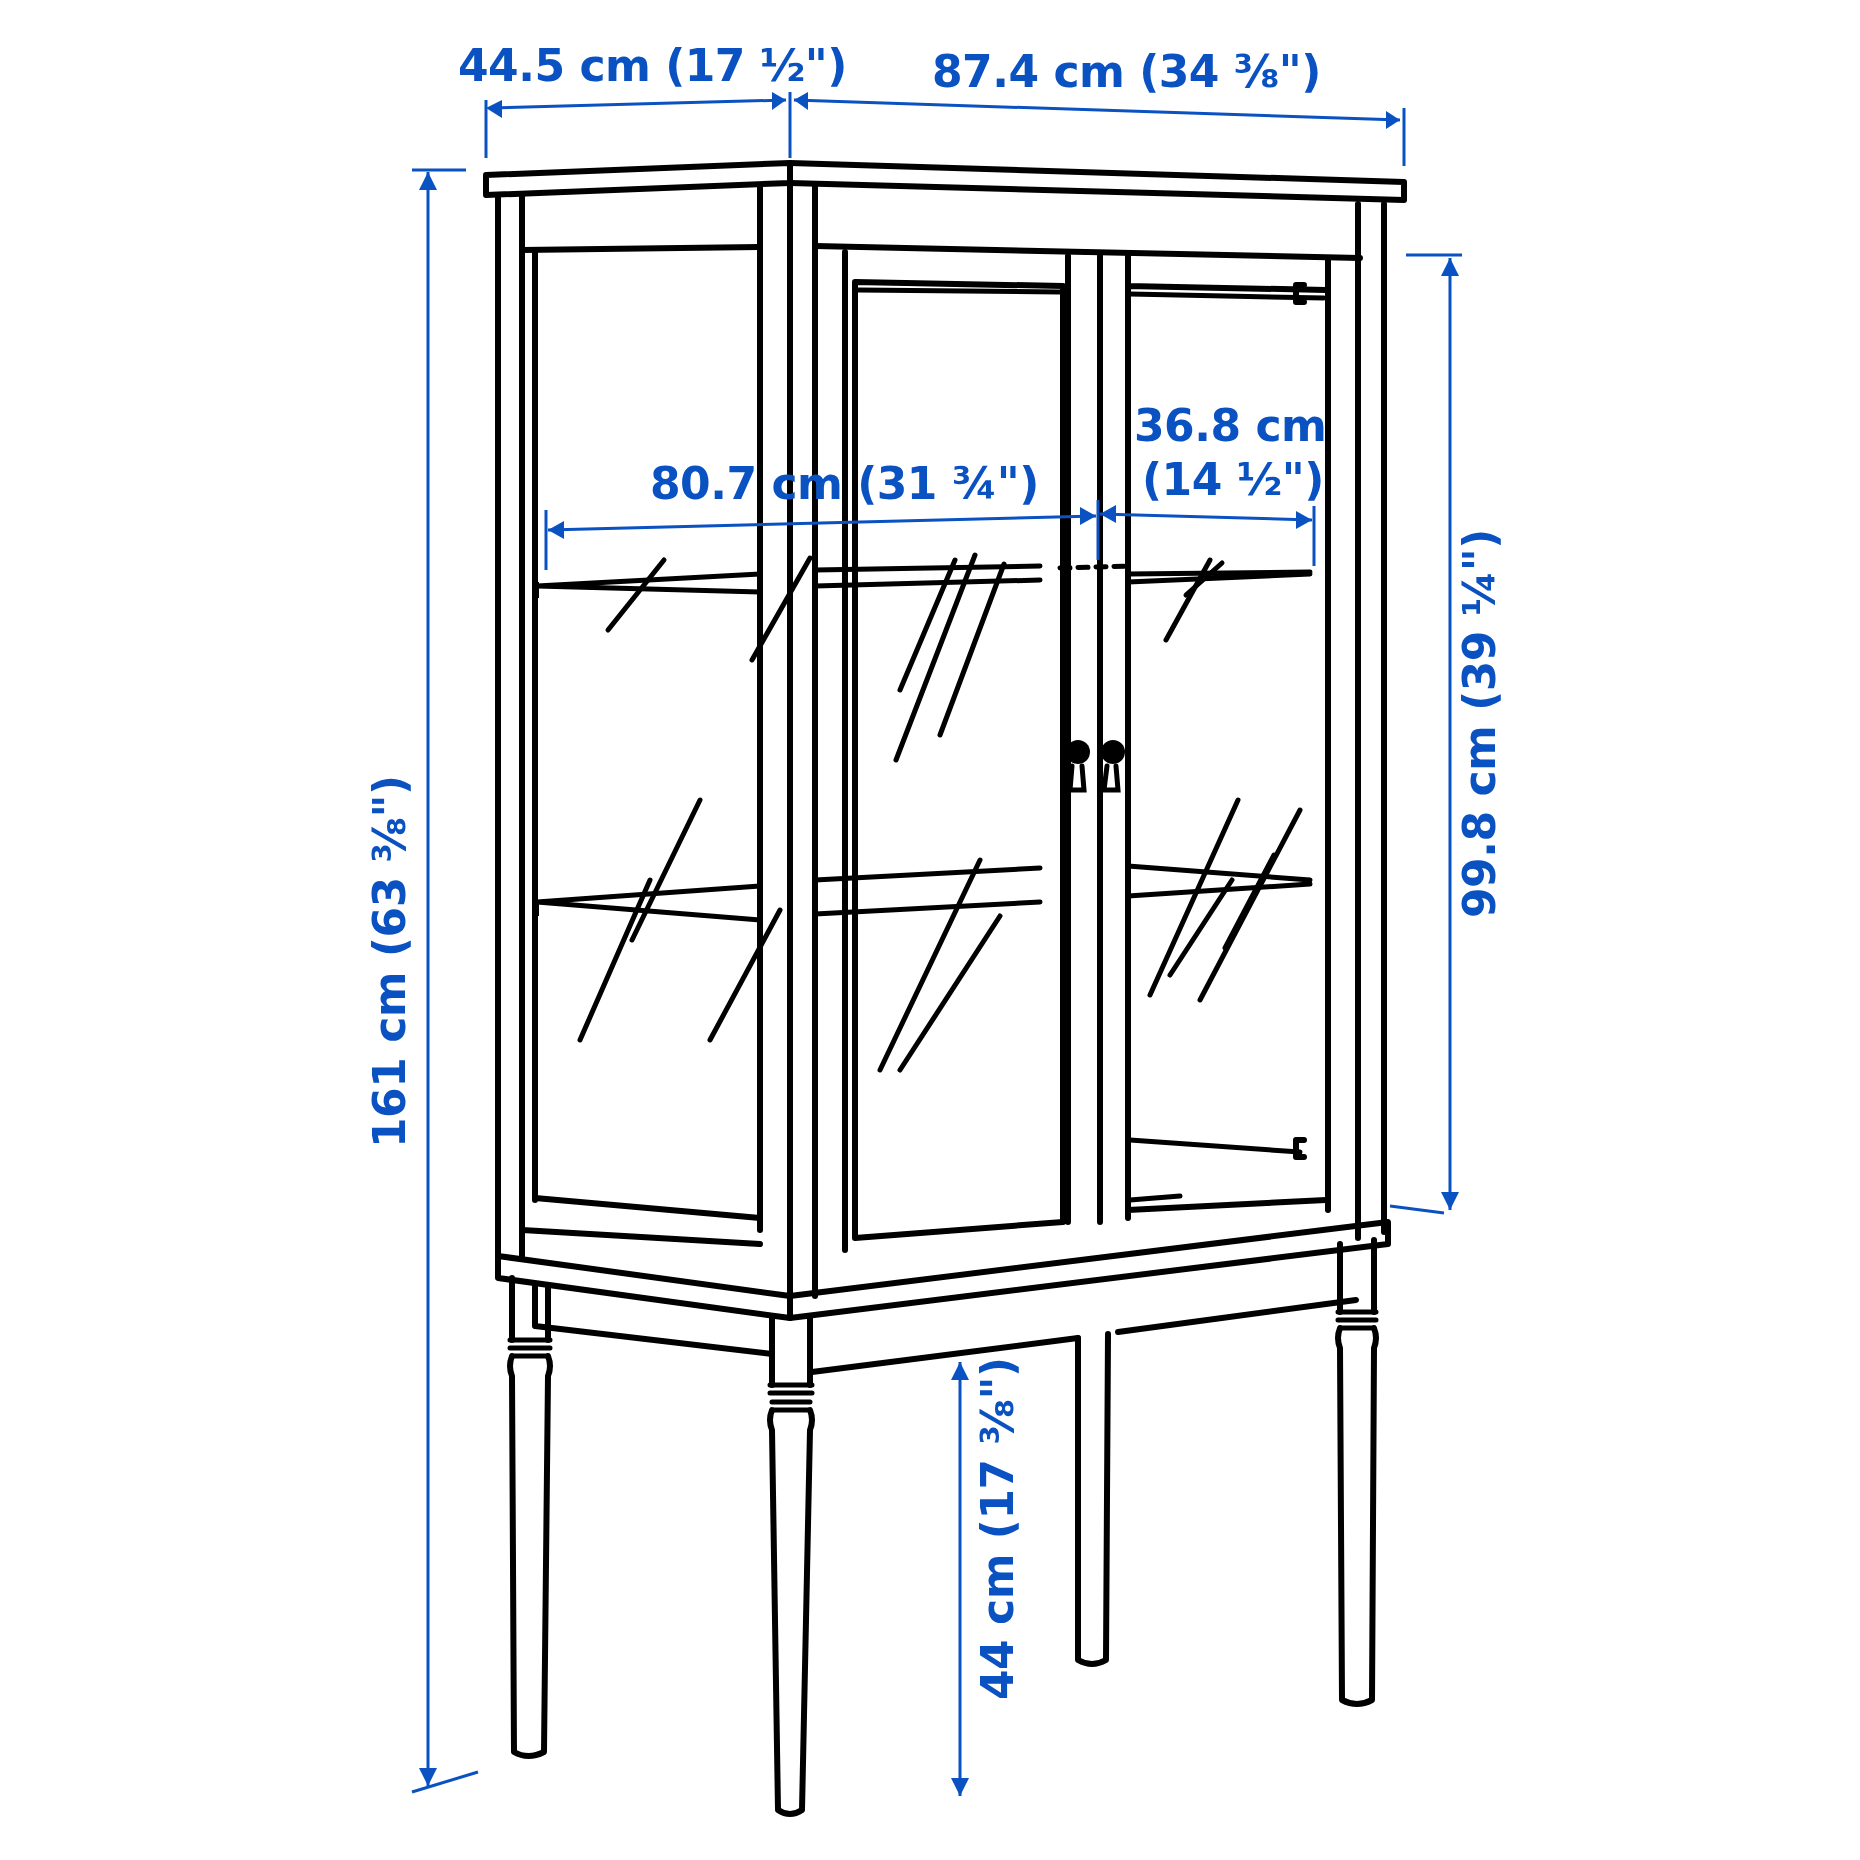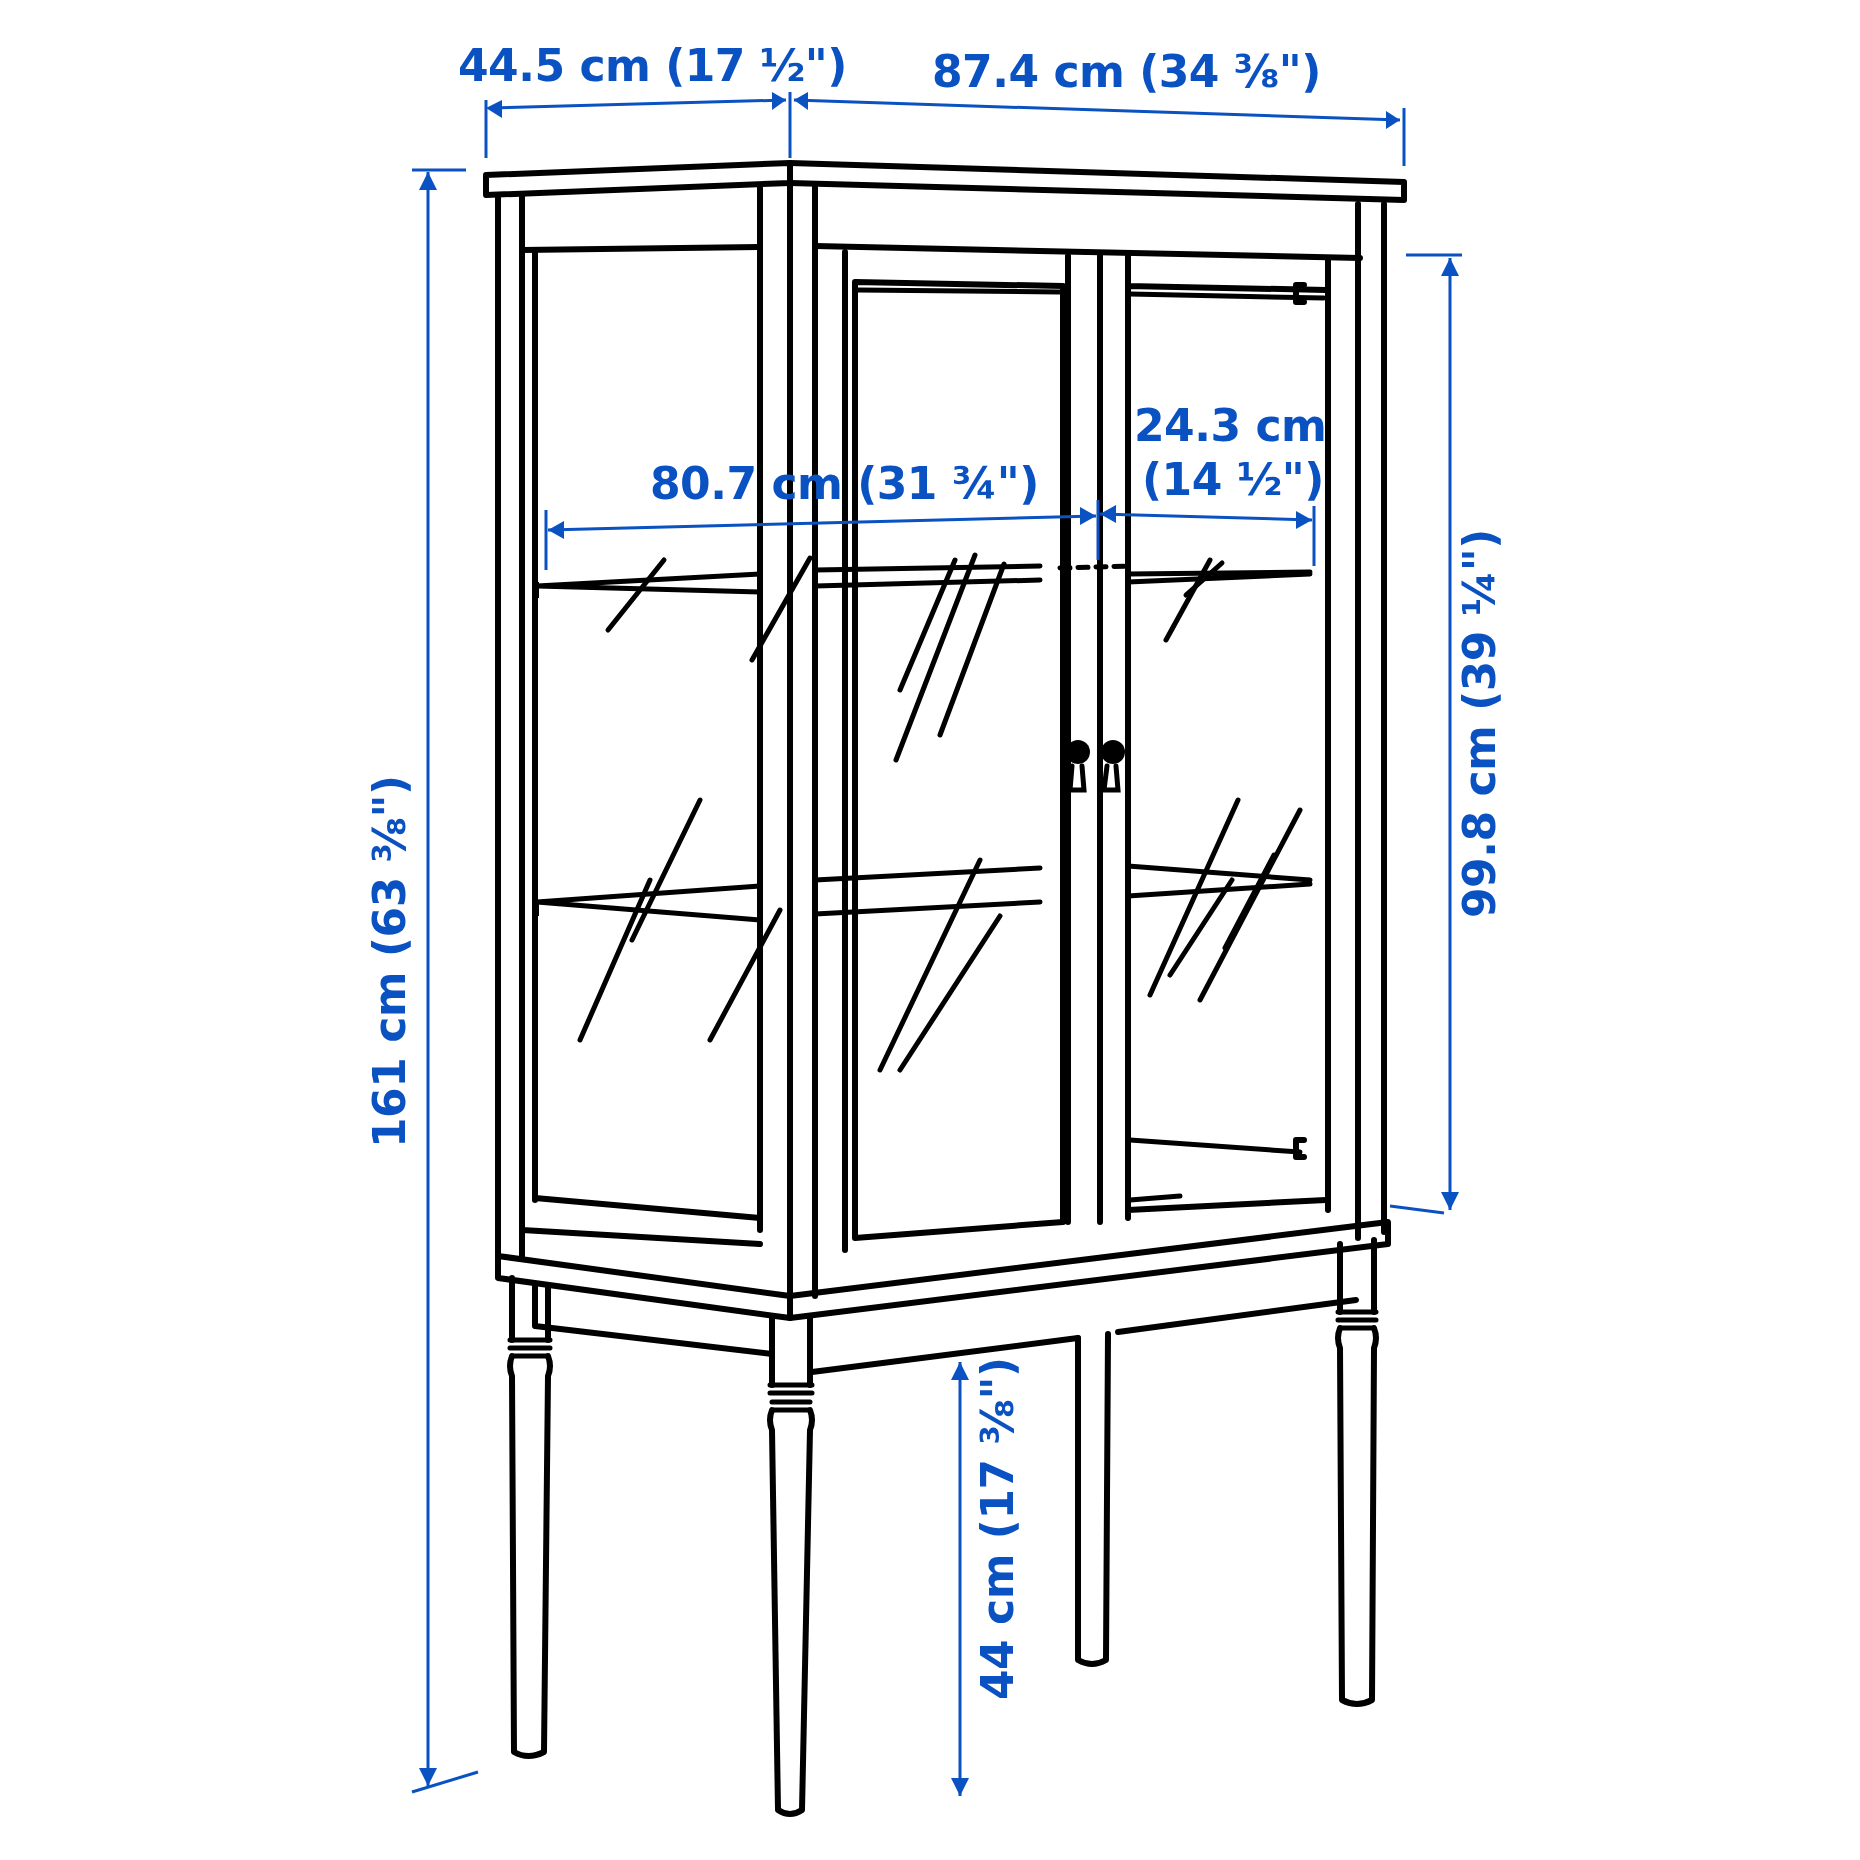--- a/index.html
+++ b/index.html
@@ -197,16 +197,16 @@
 <div class="dim-label" style="left:458px; top:44px; font-size:44px;">44.5 cm (17 ½")</div>
 
 <div class="dim-label" style="left:932px; top:50px; font-size:44px;">87.4 cm (34 ⅜")</div>
 
 <div class="dim-label vert" style="left:368px; top:1148px; font-size:44px;">161 cm (63 ⅜")</div>
 
 <div class="dim-label vert" style="left:1458px; top:918px; font-size:44px;">99.8 cm (39 ¼")</div>
 
 <div class="dim-label" style="left:650px; top:462px; font-size:44px;">80.7 cm (31 ¾")</div>
 
-<div class="dim-label" style="left:1134px; top:404px; font-size:44px;">24.3 cm</div>
+<div class="dim-label" style="left:1134px; top:404px; font-size:44px;">36.8 cm</div>
 <div class="dim-label" style="left:1142px; top:458px; font-size:44px;">(14 ½")</div>
 
 <div class="dim-label vert" style="left:976px; top:1700px; font-size:44px;">44 cm (17 ⅜")</div>
 
 </body></html>

